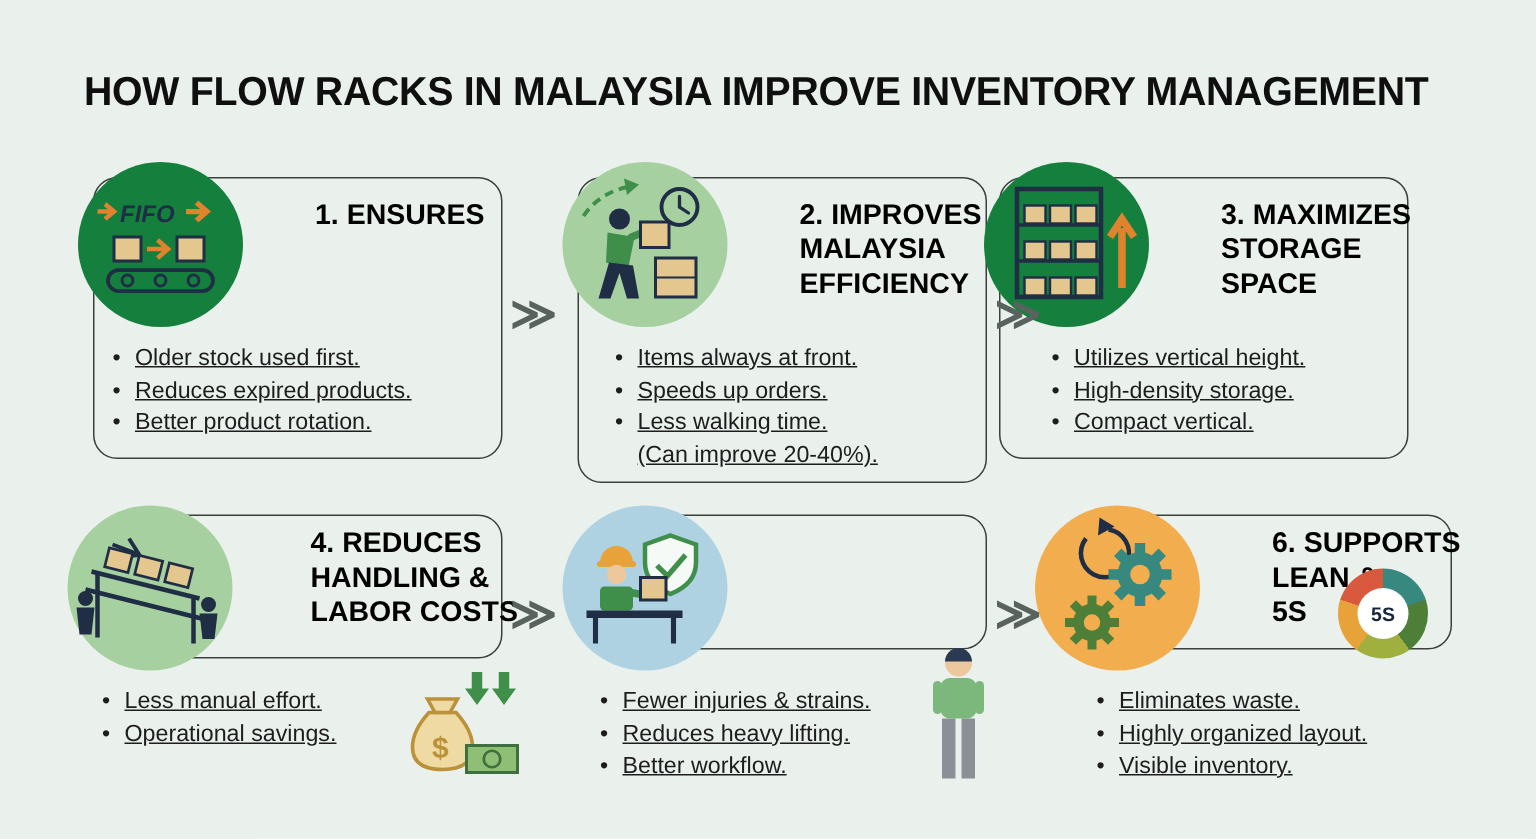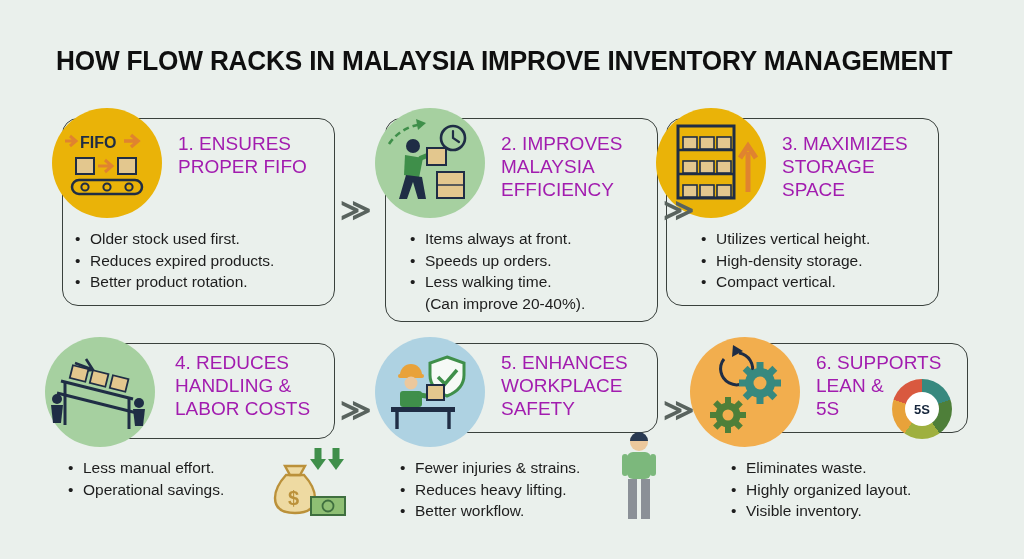--- a/index.html
+++ b/index.html
@@ -21,31 +21,31 @@
     position: absolute;
     border: 1.7px solid #3a413d;
     border-radius: 16px;
   }
 
   .circle {
     position: absolute; width: 110px; height: 110px; border-radius: 50%;
     display: flex; align-items: center; justify-content: center;
   }
   .circle svg { width: 100%; height: 100%; display: block; }
-  .c-blue   { background: #eab308; }
+  .c-blue   { background: #15803d; font-style: italic; }
   .c-green  { background: #a6d0a0; }
   .c-blue2  { background: #aed2e2; }
   .c-orange { background: #f2ae4e; }
 
-  .ctitle { position: absolute; font-size: 19px; font-weight: 400; line-height: 23px; color: #a21caf; }
+  .ctitle { position: absolute; font-size: 19px; font-weight: 700; line-height: 23px; color: #000000; margin-left: 32px; }
   .ctitle div { white-space: nowrap; }
 
   .bullets { position: absolute; margin: 0; padding: 0; list-style: none;
              font-size: 15.5px; line-height: 21.5px; color: #1d1d1d; }
-  .bullets li { position: relative; padding-left: 16px; }
+  .bullets li { position: relative; padding-left: 16px; text-decoration: underline; }
   .bullets li::before { content: "•"; position: absolute; left: 1px; }
   .bullets li.no-dot::before { content: ""; }
 
   .sep { position: absolute; font-size: 30px; line-height: 1; color: #59635e; font-weight: 600; }
 
   .money, .person { position: absolute; }
   .money svg, .person svg { display: block; }
 
   .fivesring {
     position: absolute; width: 60px; height: 60px; border-radius: 50%;
@@ -77,21 +77,20 @@
         <path d="M46 58 h13 m-6 -6 l7 6 -7 6" stroke="#e0832f" stroke-width="3" fill="none"></path>
         <rect x="66" y="50" width="18" height="16" fill="#e3c78e" stroke="#1f2d45" stroke-width="2"></rect>
         <rect x="20" y="72" width="70" height="14" rx="7" fill="none" stroke="#1f2d45" stroke-width="2.5"></rect>
         <circle cx="33" cy="79" r="3.6" fill="none" stroke="#1f2d45" stroke-width="2"></circle>
         <circle cx="55" cy="79" r="3.6" fill="none" stroke="#1f2d45" stroke-width="2"></circle>
         <circle cx="77" cy="79" r="3.6" fill="none" stroke="#1f2d45" stroke-width="2"></circle>
       </svg>
     </div>
     <div class="ctitle" style="left:126px;top:24px;width:152px">
       <div>1. ENSURES</div>
-      <div>PROPER FIFO</div>
     </div>
     <ul class="bullets" style="left:22px;top:120px">
       <li>Older stock used first.</li>
       <li>Reduces expired products.</li>
       <li>Better product rotation.</li>
     </ul>
   </div>
 
   <div class="card" style="left:375px;top:108px;width:292px;height:224px">
     <div class="outline" style="left:10px;top:10px;width:273px;height:204px"></div>
@@ -205,25 +204,20 @@
         <path d="M63 40 l7 7 12 -14" stroke="#3f8f4a" stroke-width="3.5" fill="none"></path>
         <path d="M25 38 a11 11 0 0 1 22 0 Z" fill="#e8a23a"></path>
         <rect x="23" y="37" width="26" height="4" rx="2" fill="#e8a23a"></rect>
         <circle cx="36" cy="46" r="6.5" fill="#ecc89c"></circle>
         <rect x="25" y="54" width="22" height="16" rx="3" fill="#3f8f4a"></rect>
         <path d="M45 58 l12 2" stroke="#3f8f4a" stroke-width="5" stroke-linecap="round"></path>
         <rect x="52" y="48" width="17" height="15" fill="#e3c78e" stroke="#1f2d45" stroke-width="2"></rect>
         <rect x="16" y="70" width="64" height="5" fill="#1f2d45"></rect>
         <path d="M22 75 V92 M74 75 V92" stroke="#1f2d45" stroke-width="3.4"></path>
       </svg>
-    </div>
-    <div class="ctitle" style="left:126px;top:16px;width:148px">
-      <div>5. ENHANCES</div>
-      <div>WORKPLACE</div>
-      <div>SAFETY</div>
     </div>
     <ul class="bullets" style="left:24px;top:122px">
       <li>Fewer injuries &amp; strains.</li>
       <li>Reduces heavy lifting.</li>
       <li>Better workflow.</li>
     </ul>
     <div class="person" style="left:246px;top:96px">
       <svg width="36" height="96" viewBox="0 0 36 96">
         <circle cx="18" cy="11" r="9" fill="#ecc89c"></circle>
         <path d="M9 10 a9 9 0 0 1 18 0 Z" fill="#2a3a52"></path>

